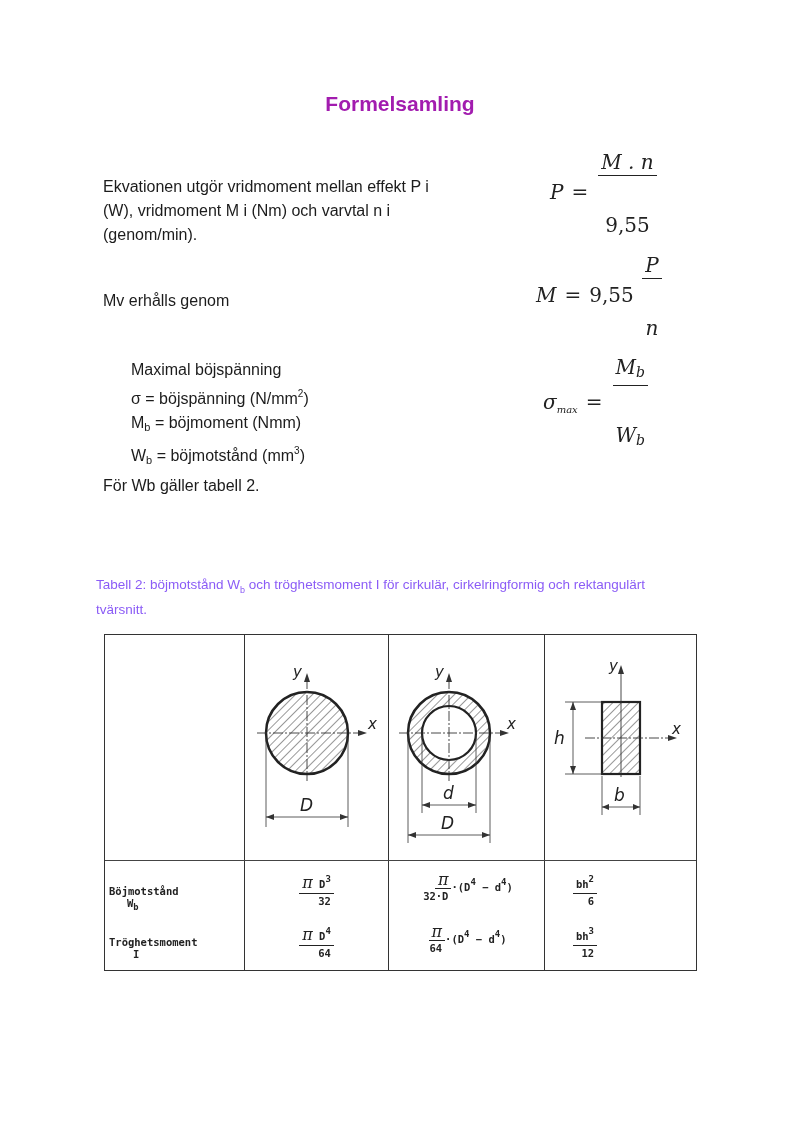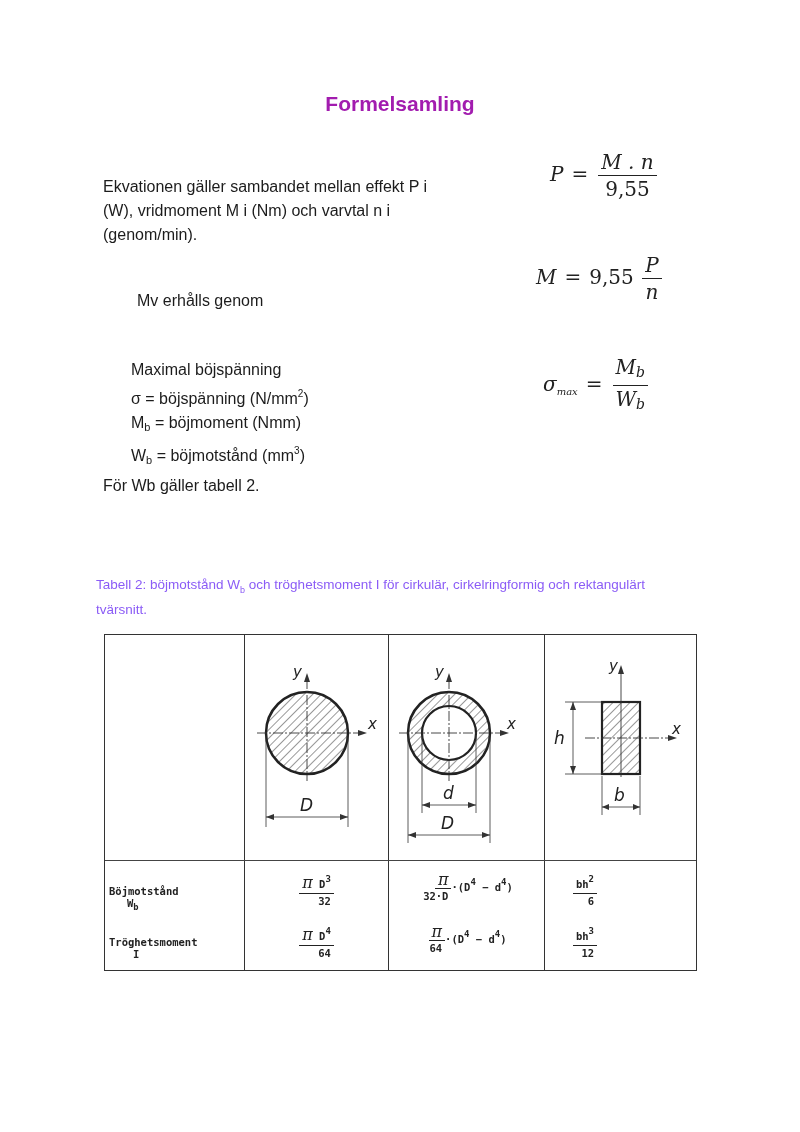--- a/index.html
+++ b/index.html
@@ -3,21 +3,21 @@
 <meta charset="utf-8">
 <style>
   html, body { margin: 0; padding: 0; background: #ffffff; }
   body { width: 800px; height: 1132px; position: relative; overflow: hidden;
          font-family: "Liberation Sans", "DejaVu Sans", sans-serif; color: #1a1a1a; }
   .abs { position: absolute; }
   .title { left: 0; width: 800px; top: 92px; text-align: center; font-size: 21px; font-weight: bold; color: #a21caf; }
   .para { font-size: 16px; line-height: 24px; color: #1c1c1c; }
   .math { font-family: "DejaVu Serif", "Liberation Serif", serif; font-style: italic; font-size: 20px; color: #222; }
   .math .up { font-style: normal; }
-  .frac { display: inline-flex; flex-direction: column; align-items: center; vertical-align: middle; margin: 0 2px; }
+  .frac { display: inline-flex; flex-direction: column; align-items: center; vertical-align: middle; margin: 0 2px; gap: 36px; }
   .frac .num { padding: 0 3px 1px; border-bottom: 1.3px solid #222; line-height: 24px; }
   .frac .den { padding: 1px 3px 0; line-height: 24px; }
   .eq { display: inline-block; margin: 0 8px; font-style: normal; }
   sub.s { font-size: 11px; vertical-align: -3px; }
   sup.s { font-size: 10px; vertical-align: 7px; }
   .caption { left: 96px; top: 575px; width: 600px; font-size: 13.5px; line-height: 20px; color: #8b5cf6; }
   .tbl { left: 104px; top: 634px; width: 593px; height: 337px; border: 1.6px solid #333; box-sizing: border-box; }
   .vline { position: absolute; top: 0; bottom: 0; width: 0; border-left: 1.4px solid #333; }
   .hline { position: absolute; left: 0; right: 0; height: 0; border-top: 1.4px solid #444; }
   .typew { font-family: "DejaVu Sans Mono", "Liberation Mono", monospace; font-weight: bold; font-size: 10.5px; color: #222; }
@@ -27,32 +27,32 @@
   .tfrac .d { padding: 0 3px; line-height: 15px; }
   .pi { font-family: "DejaVu Serif", serif; font-style: italic; font-weight: normal; font-size: 16px; }
   .tsup { font-size: 9px; vertical-align: 6px; }
 </style>
 </head>
 <body>
 
 <div class="abs title">Formelsamling</div>
 
 <div class="abs para" style="left:103px; top:175px;">
-  <div>Ekvationen gäller sambandet mellan effekt P i</div>
+  <div>Ekvationen utgör vridmoment mellan effekt P i</div>
   <div>(W), vridmoment M i (Nm) och varvtal n i</div>
   <div>(genom/min).</div>
 </div>
 <div class="abs math" style="left:550px; top:150px;">
   <span>P</span><span class="eq up">=</span><span class="frac">
       <span class="num">M . n</span>
       <span class="den up">9,55</span>
     </span>
 </div>
 
-<div class="abs para" style="left:103px; top:289px;margin-left:34px;">
+<div class="abs para" style="left:103px; top:289px;">
   <div>Mv erhålls genom</div>
 </div>
 <div class="abs math" style="left:536px; top:253px;">
   <span>M</span><span class="eq up">=</span><span class="up">9,55</span>&nbsp;<span class="frac">
       <span class="num">P</span>
       <span class="den">n</span>
     </span>
 </div>
 
 <div class="abs para" style="left:103px; top:358px;margin-left:28px;">

